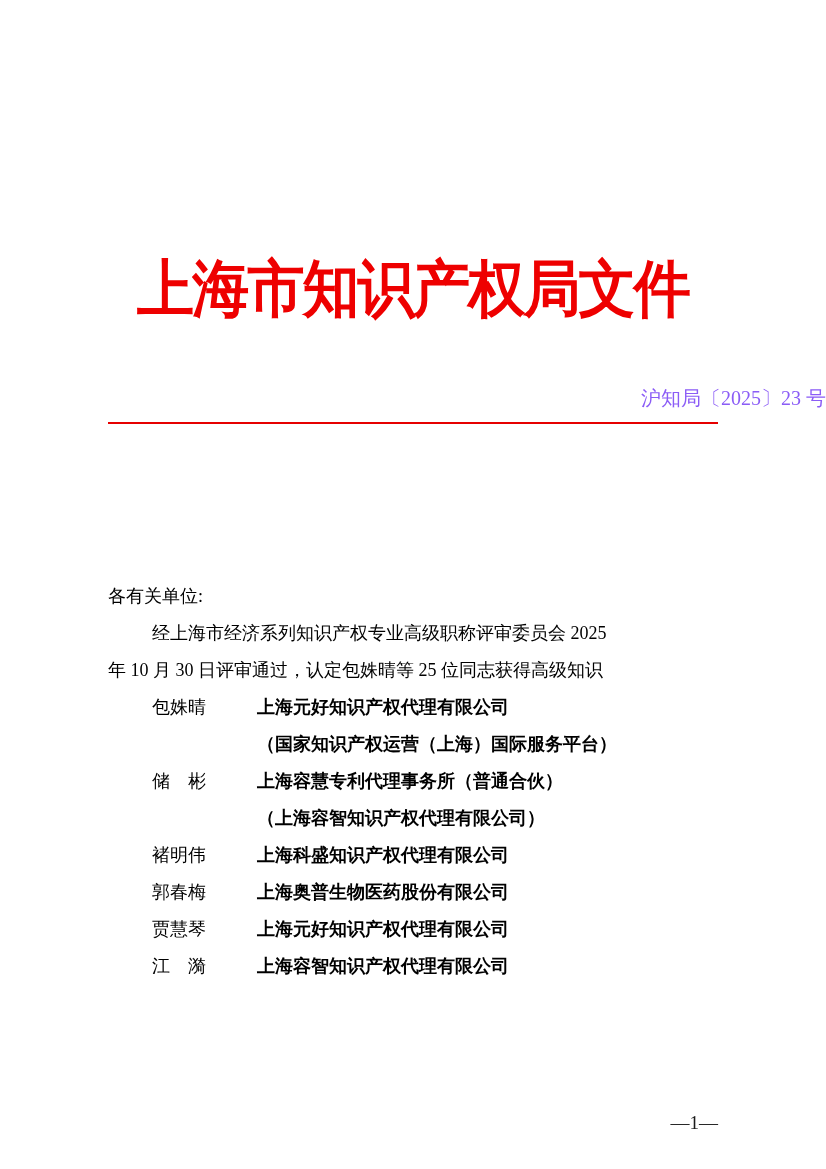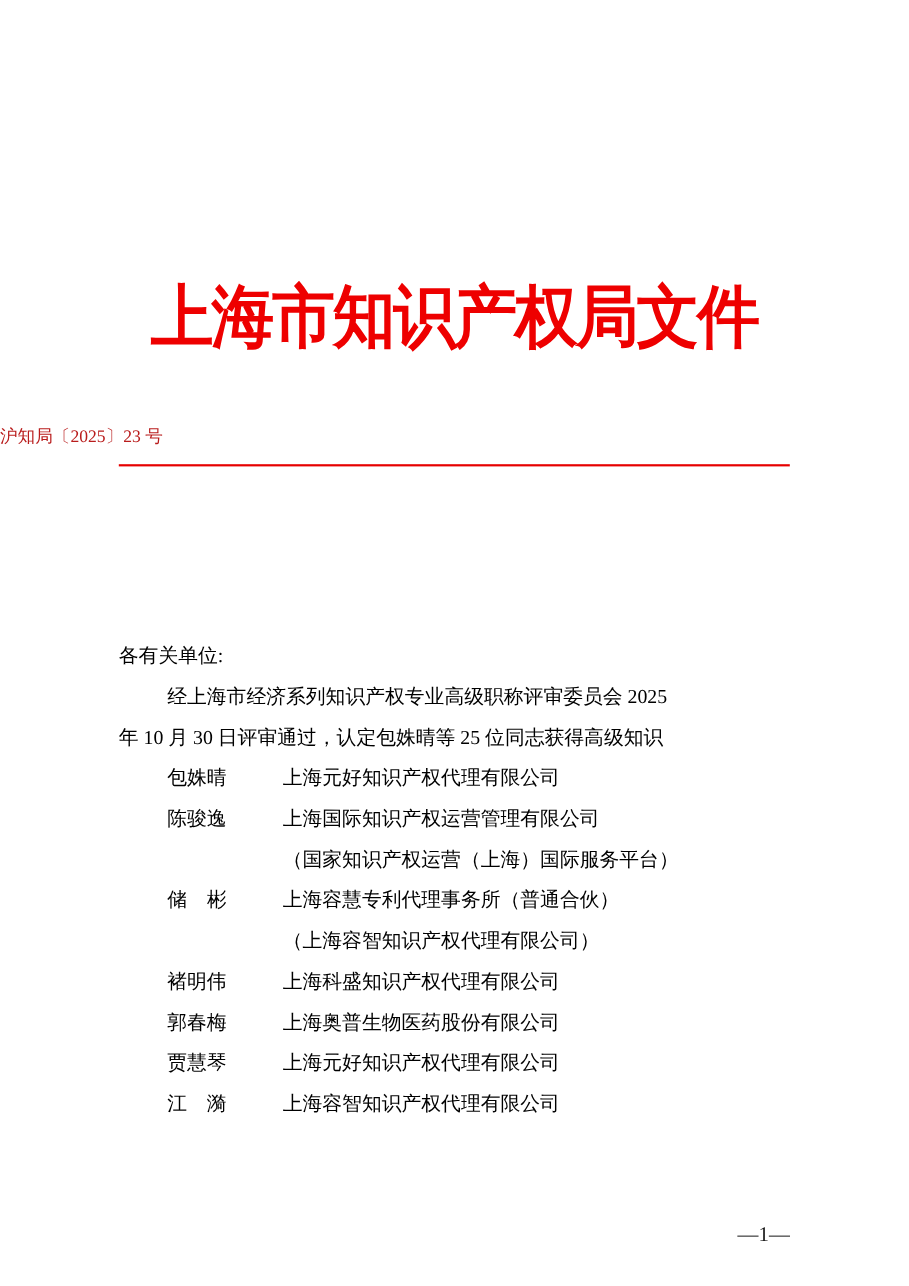--- a/index.html
+++ b/index.html
@@ -26,24 +26,24 @@
     color: #ee0000;
     letter-spacing: -2px;
     transform: scaleX(0.92);
     white-space: nowrap;
   }
   .doc-number {
     position: absolute;
     top: 368px;
     left: 0;
     width: 100%;
-    text-align: left;
-    font-size: 16px;
+    text-align: right;
+    font-size: 20px;
     line-height: 28px;
-    color: #b91c1c;
+    color: #8b5cf6;
   }
   .red-rule {
     position: absolute;
     top: 406px;
     left: 108px;
     width: 610px;
     height: 2px;
     background: #e60000;
   }
   .notice-title {
@@ -66,21 +66,21 @@
   }
   .body-line { white-space: nowrap; }
   .indent { text-indent: 44px; }
   .list-row { white-space: nowrap; }
   .name-cell {
     display: inline-block;
     width: 105px;
     margin-left: 44px;
     vertical-align: top;
   }
-  .company-cell { display: inline-block; vertical-align: top; }
+  .company-cell { display: inline-block; vertical-align: top; font-weight: bold; }
   .page-number {
     position: absolute;
     top: 1094px;
     right: 108px;
     font-size: 19px;
     line-height: 26px;
     color: #1a1a1a;
   }
 </style>
 </head>
@@ -97,23 +97,20 @@
 
   <div class="body-block">
     <div class="body-line">各有关单位:</div>
     <div class="body-line indent">经上海市经济系列知识产权专业高级职称评审委员会 2025</div>
     <div class="body-line">年 10 月 30 日评审通过，认定包姝晴等 25 位同志获得高级知识</div>
 
     <div class="list-row">
       <span class="name-cell">包姝晴</span><span class="company-cell">上海元好知识产权代理有限公司</span>
     </div>
     <div class="list-row">
-      <span class="name-cell">陈骏逸</span><span class="company-cell">上海国际知识产权运营管理有限公司</span>
-    </div>
-    <div class="list-row">
       <span class="name-cell"></span><span class="company-cell">（国家知识产权运营（上海）国际服务平台）</span>
     </div>
     <div class="list-row">
       <span class="name-cell">储　彬</span><span class="company-cell">上海容慧专利代理事务所（普通合伙）</span>
     </div>
     <div class="list-row">
       <span class="name-cell"></span><span class="company-cell">（上海容智知识产权代理有限公司）</span>
     </div>
     <div class="list-row">
       <span class="name-cell">褚明伟</span><span class="company-cell">上海科盛知识产权代理有限公司</span>

